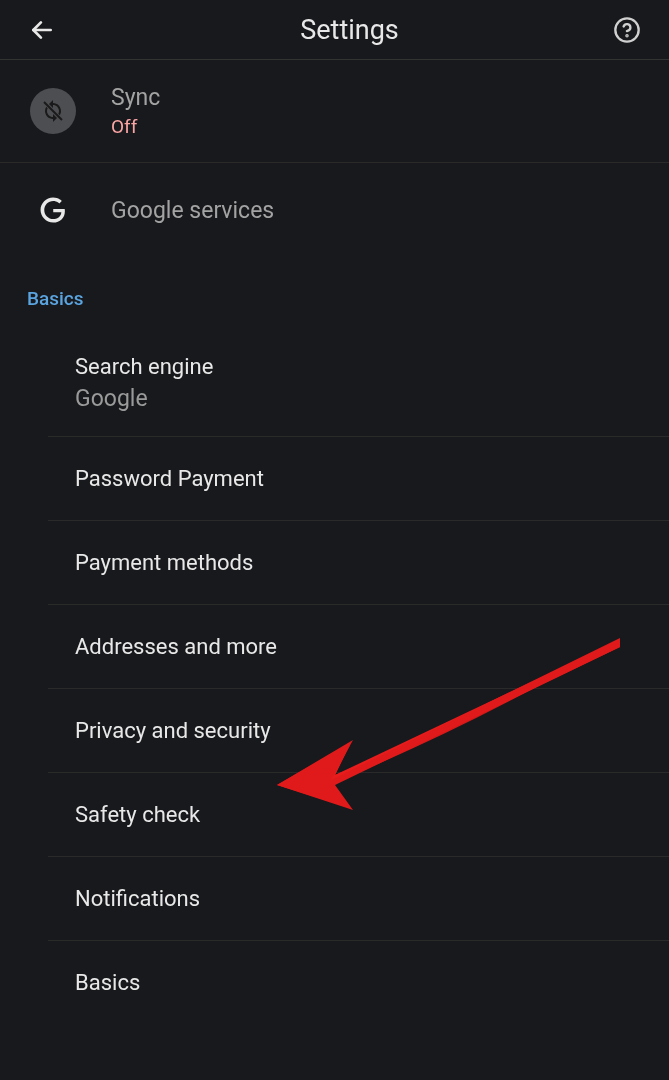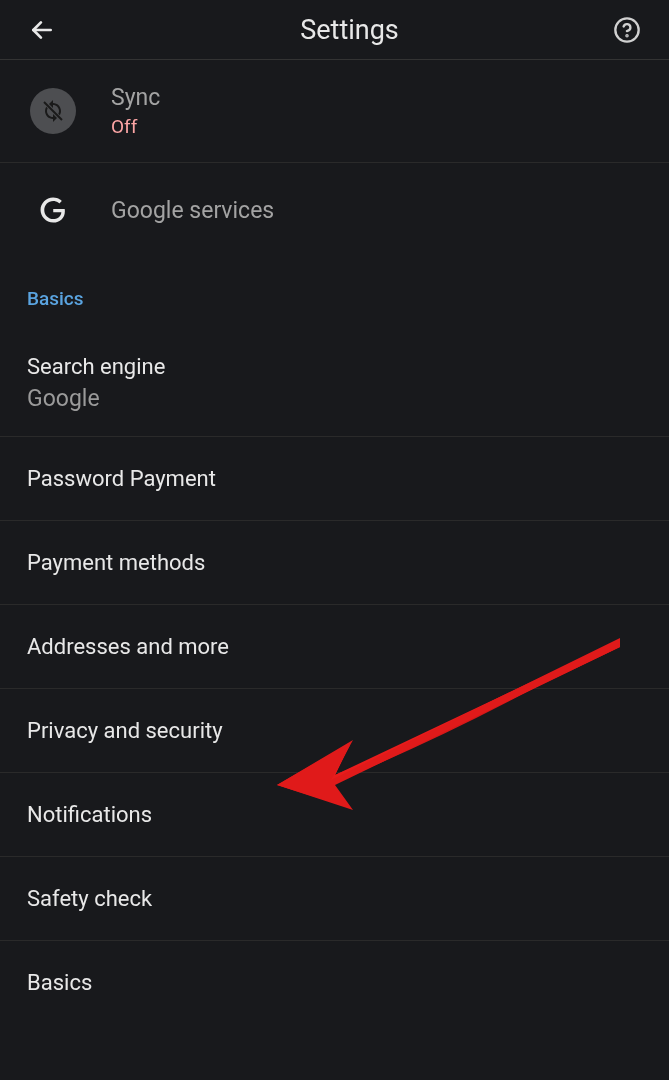--- a/index.html
+++ b/index.html
@@ -88,20 +88,21 @@
   .section-header {
     color: #5aa4e0;
     font-size: 19px;
     font-weight: 500;
     padding: 30px 27px 20px 27px;
   }
   .list-item {
     padding: 24px 27px;
     border-bottom: 1px solid #2a2a2a;
     cursor: pointer;
+    margin-left: 48px;
   }
   .item-title {
     font-size: 22px;
     color: #e8e8e8;
   }
   .item-sub {
     font-size: 23px;
     color: #9a9a9a;
     margin-top: 6px;
   }
@@ -177,25 +178,25 @@
 
   <div class="list-item">
     <div class="item-title">Addresses and more</div>
   </div>
 
   <div class="list-item">
     <div class="item-title">Privacy and security</div>
   </div>
 
   <div class="list-item">
+    <div class="item-title">Safety check</div>
+  </div>
+
+  <div class="list-item">
     <div class="item-title">Notifications</div>
-  </div>
-
-  <div class="list-item">
-    <div class="item-title">Safety check</div>
   </div>
 
   <div class="list-item" style="border-bottom:none;">
     <div class="item-title">Basics</div>
   </div>
 
 </div>
 
 <svg class="arrow-overlay" style="left:275px; top:635px;" width="360" height="180" viewBox="0 0 360 180">
   <defs>

